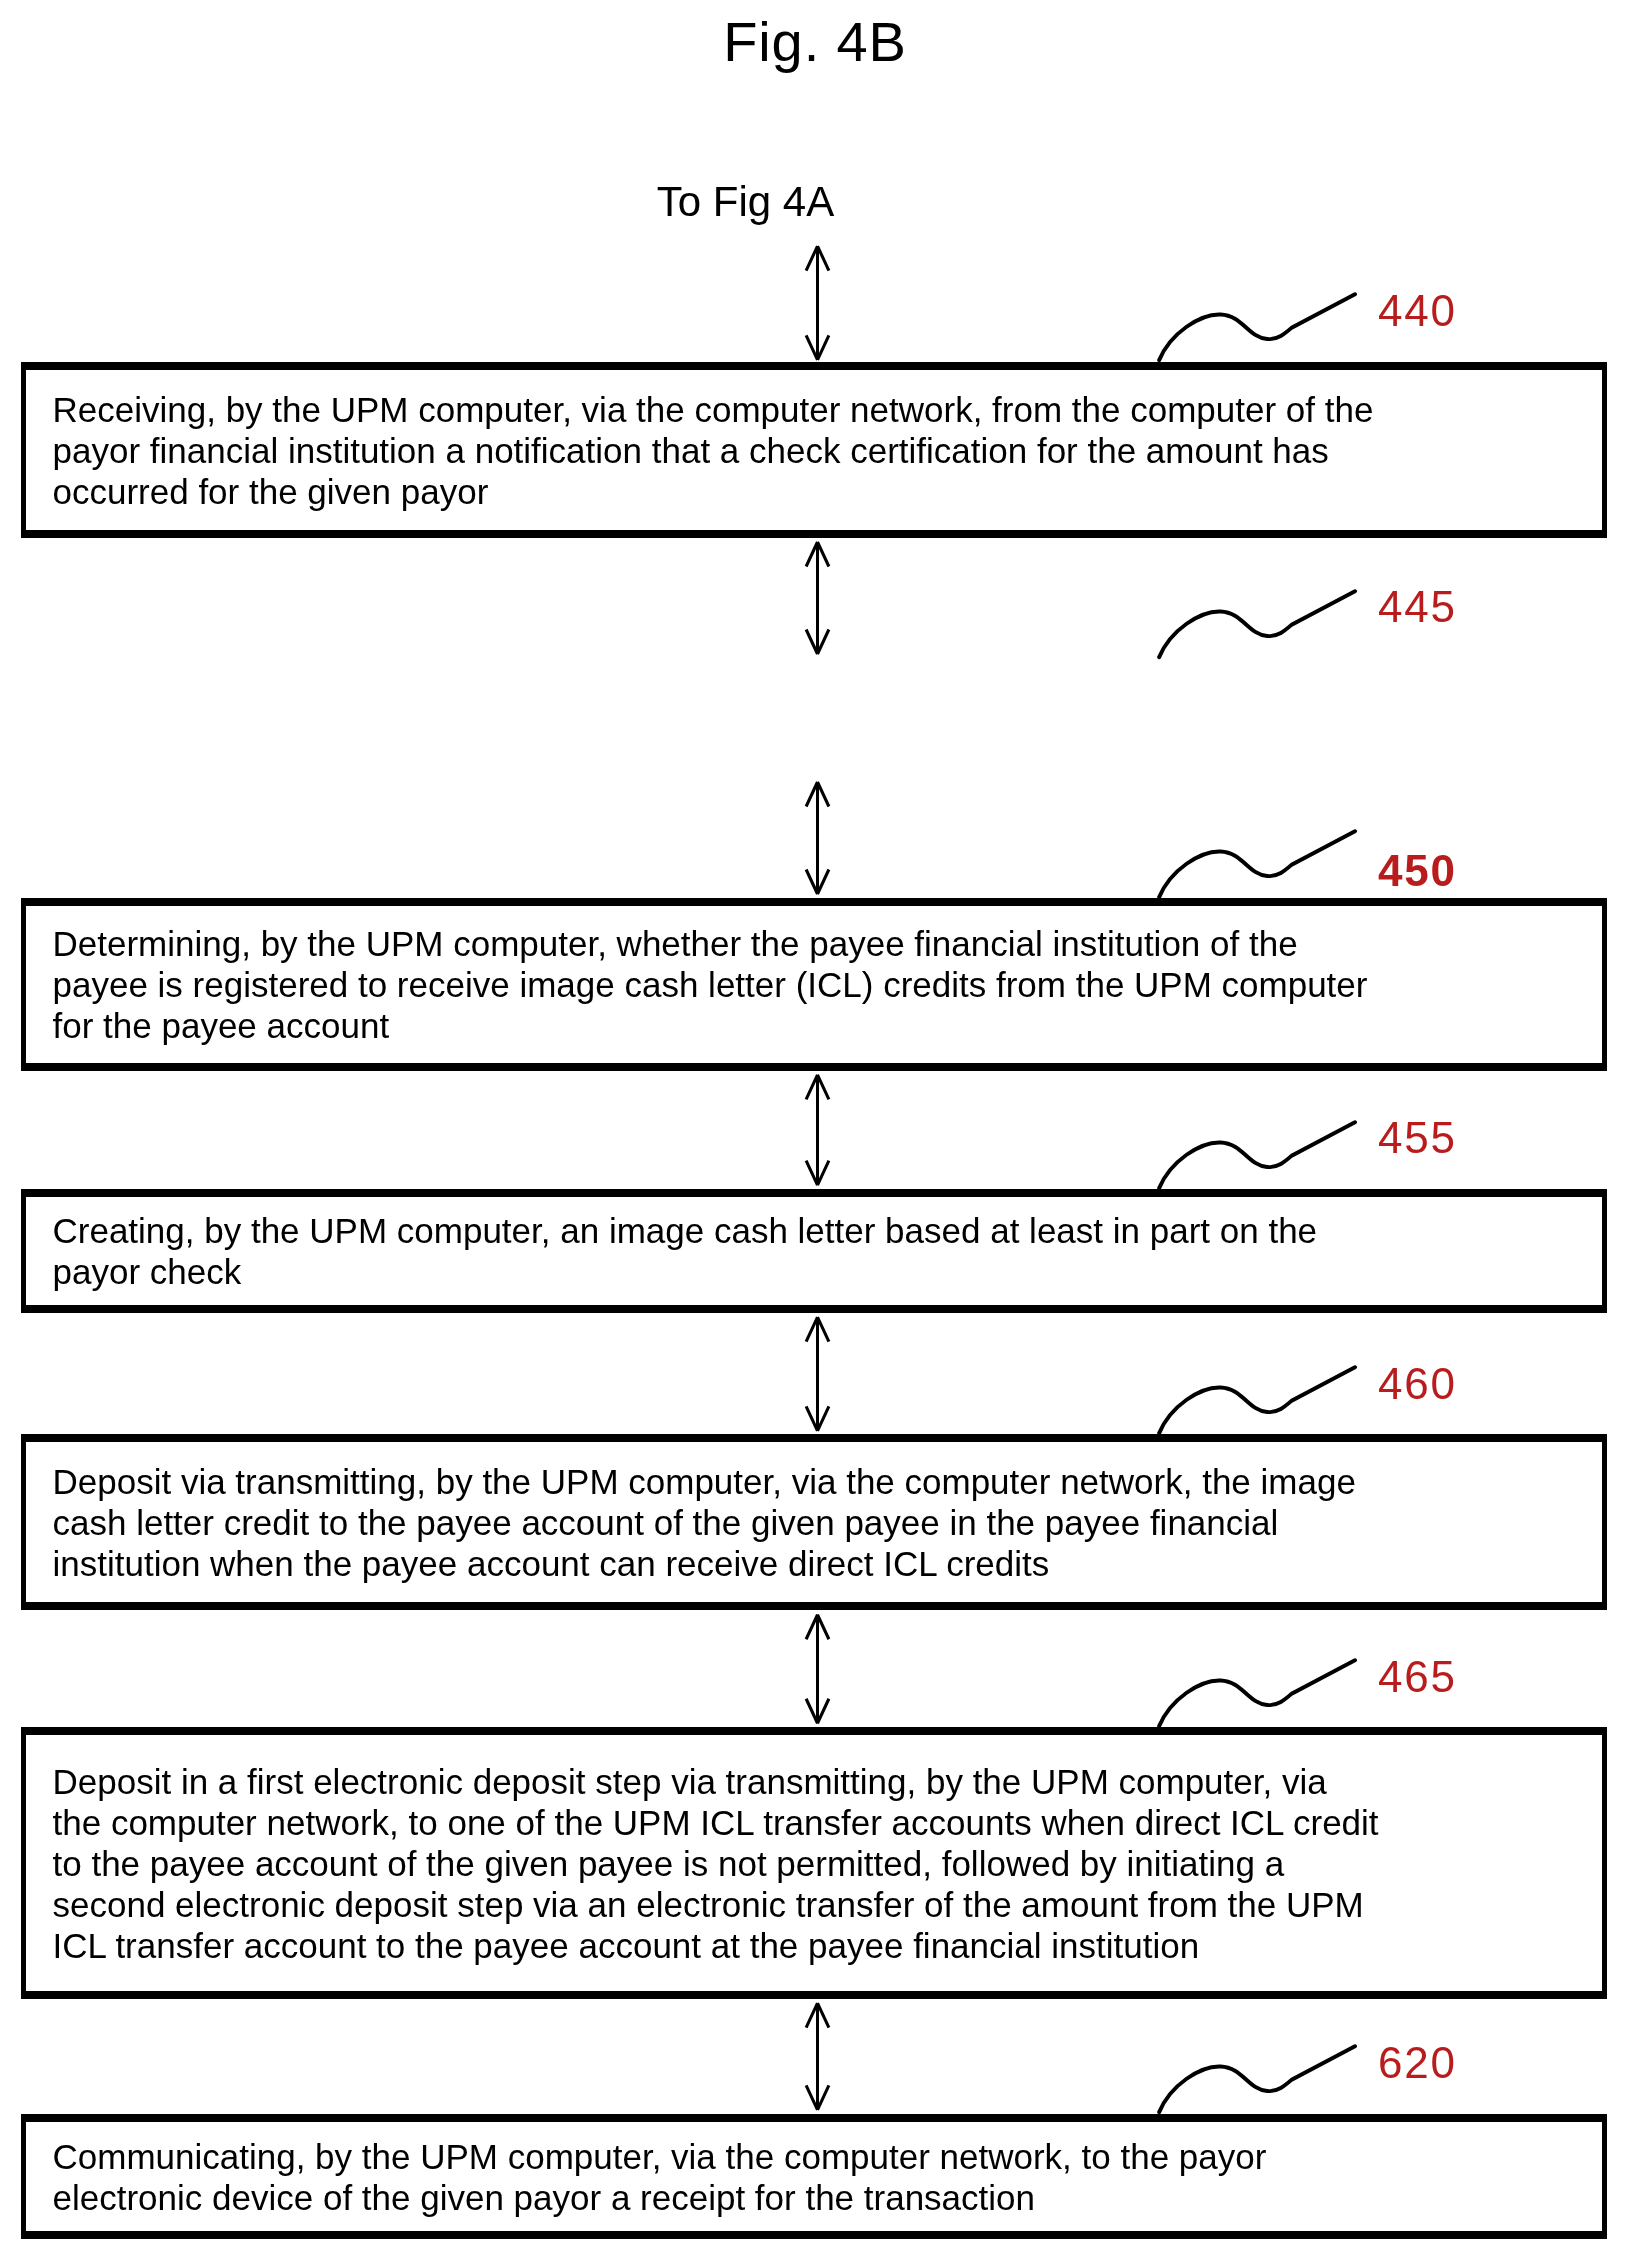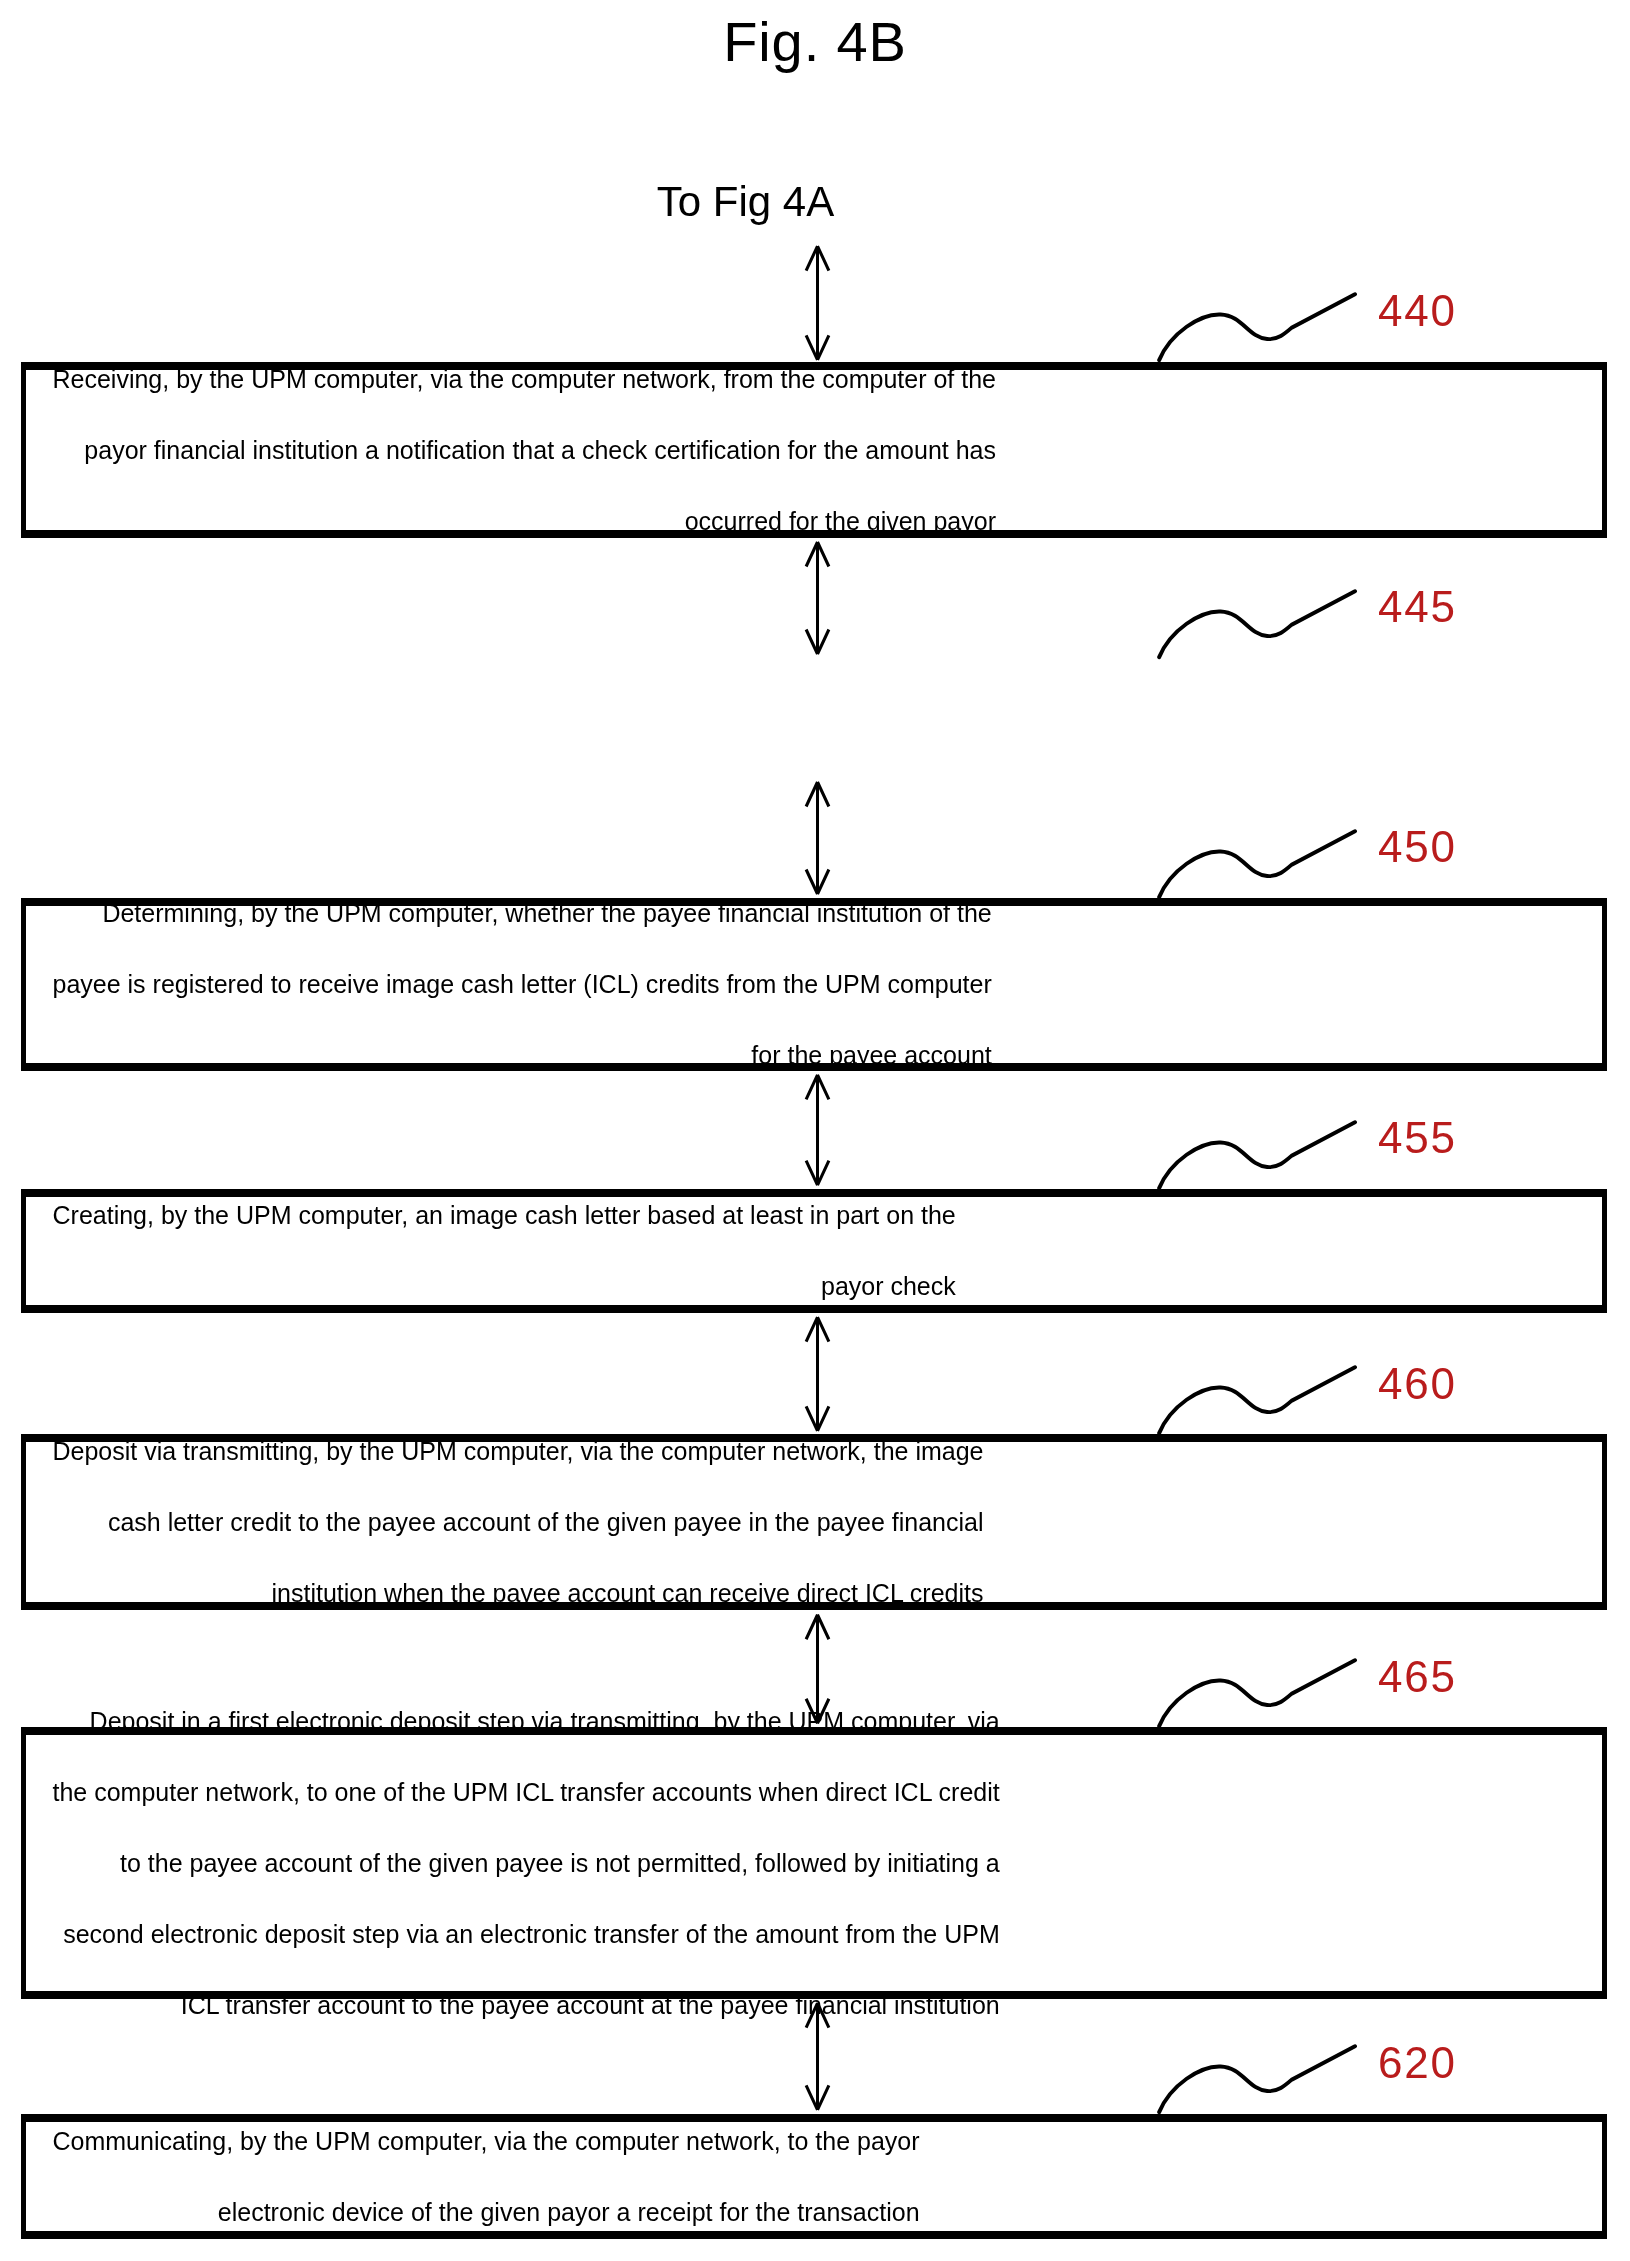--- a/index.html
+++ b/index.html
@@ -43,25 +43,24 @@
     border: 5.3px solid #000;
     border-top-width: 8px;
     border-bottom-width: 8px;
     background: #ffffff;
     display: flex;
     align-items: center;
   }
   .box-text {
     display: block;
     padding: 0 26.5px 0 26.5px;
-    font-size: 25px;
-    line-height: 71px;
+    font-size: 35px;
+    line-height: 41px;
     white-space: pre-line;
     color: #000;
-    text-align: right;
   }
   .ref-number {
     position: absolute;
     font-size: 44px;
     color: #b91c1c;
     letter-spacing: 1.8px;
   }
   .varrow, .squiggle {
     position: absolute;
     overflow: visible;
@@ -116,21 +115,21 @@
 
   <svg class="varrow" style="left:800px; top:778px;" width="35" height="120" viewBox="0 0 40 136">
     <line x1="20" y1="4" x2="20" y2="132"></line>
     <path d="M20,4 L7,32 M20,4 L33,32"></path>
     <path d="M20,132 L7,104 M20,132 L33,104"></path>
   </svg>
 
   <svg class="squiggle" style="left:1156px; top:826px;" width="203" height="72" viewBox="0 0 230 82">
     <path d="M3,81 C16,50 50,28 73,29 C98,30 104,55 126,57 C138,58 146,51 154,44 L226,6"></path>
   </svg>
-  <div class="ref-number" style="left:1378px; top:822px;">450</div>
+  <div class="ref-number" style="left:1378px; top:846px;font-weight:bold;">450</div>
   <div class="step-box" style="top:898px; height:173px;">
     <span class="box-text">Determining, by the UPM computer, whether the payee financial institution of the
 payee is registered to receive image cash letter (ICL) credits from the UPM computer
 for the payee account</span>
   </div>
 
   <svg class="varrow" style="left:800px; top:1071px;" width="35" height="118" viewBox="0 0 40 134">
     <line x1="20" y1="4" x2="20" y2="130"></line>
     <path d="M20,4 L7,32 M20,4 L33,32"></path>
     <path d="M20,130 L7,102 M20,130 L33,102"></path>

